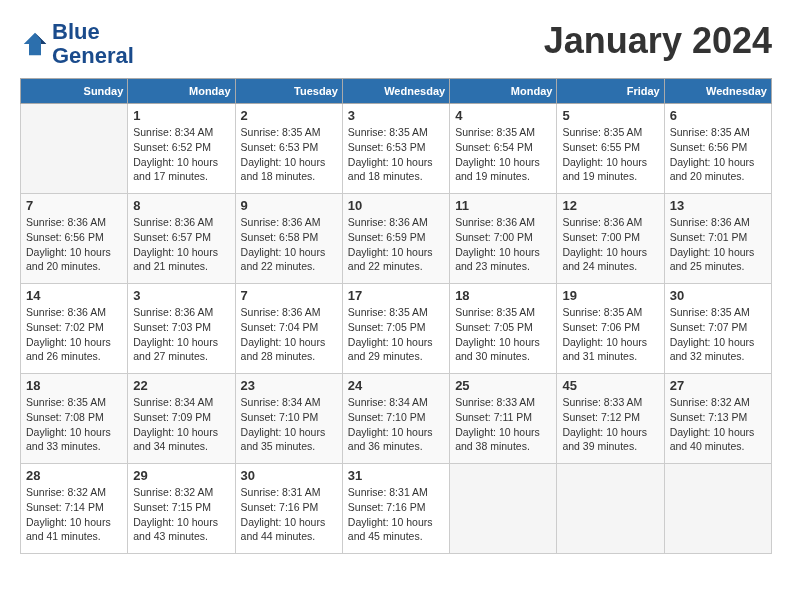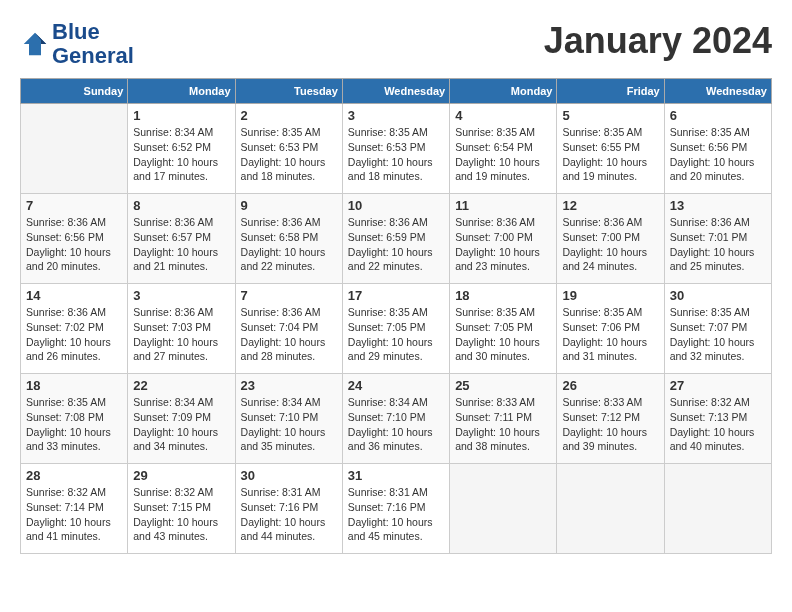--- a/index.html
+++ b/index.html
@@ -295,21 +295,21 @@
 and 36 minutes.</div>
           </td>
           <td>
             <div class="day-num">25</div>
             <div class="day-detail" style="white-space: pre-line;">Sunrise: 8:33 AM
 Sunset: 7:11 PM
 Daylight: 10 hours
 and 38 minutes.</div>
           </td>
           <td>
-            <div class="day-num">26</div>
+            <div class="day-num">45</div>
             <div class="day-detail" style="white-space: pre-line;">Sunrise: 8:33 AM
 Sunset: 7:12 PM
 Daylight: 10 hours
 and 39 minutes.</div>
           </td>
           <td>
             <div class="day-num">27</div>
             <div class="day-detail" style="white-space: pre-line;">Sunrise: 8:32 AM
 Sunset: 7:13 PM
 Daylight: 10 hours

